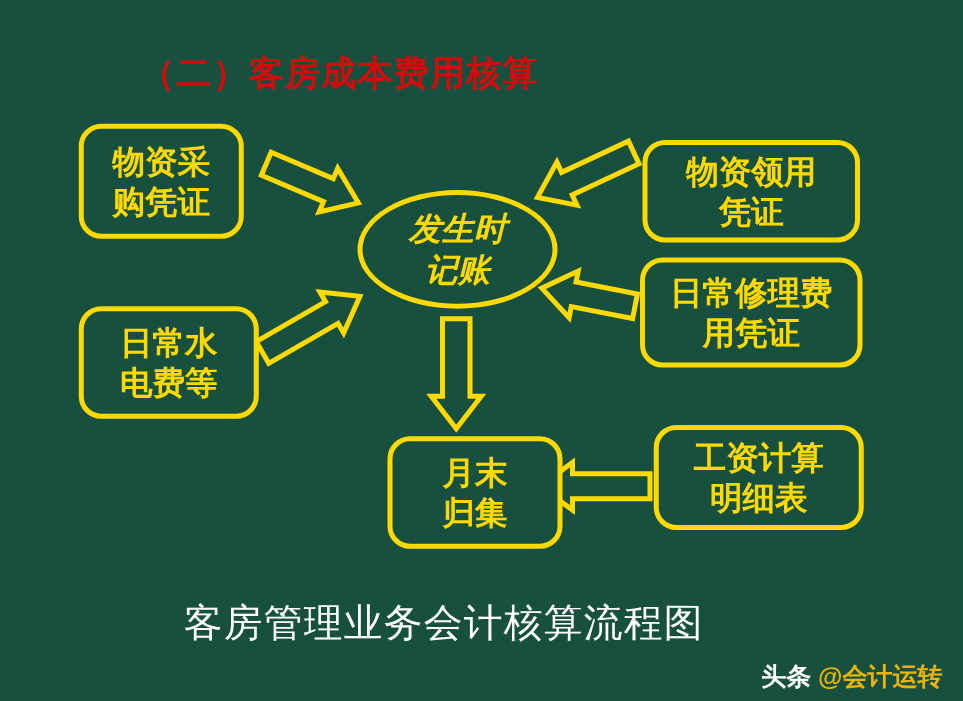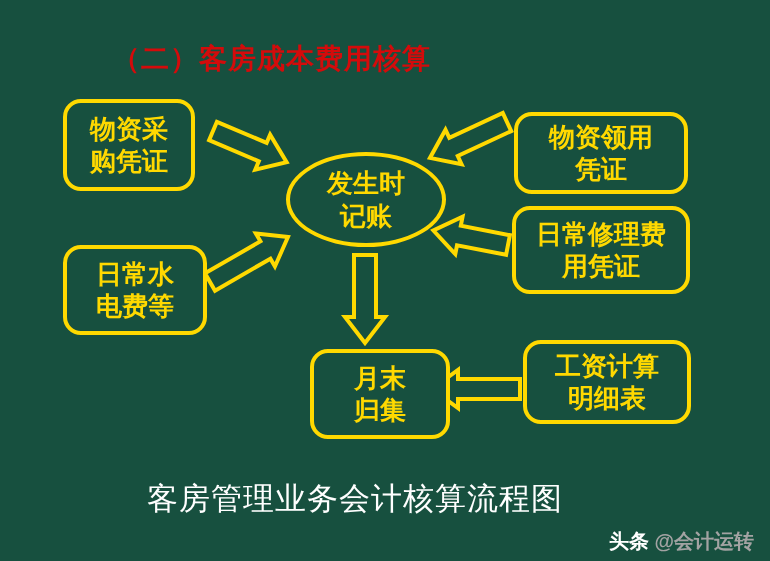--- a/index.html
+++ b/index.html
@@ -35,36 +35,36 @@
     font-size: 26px; line-height: 1.25; text-align: center;
     background: #17503f;
   }
   .rect { border-radius: 18px; }
   .ellipse { border-radius: 50%; }
 
   .node-purchase    { left: 63px;  top: 99px;  width: 132px; height: 92px; }
   .node-requisition { left: 514px; top: 88px;  width: 174px; height: 82px; margin-top: 24px; }
   .node-utilities   { left: 63px;  top: 245px; width: 144px; height: 90px; justify-content: center; }
   .node-repair      { left: 512px; top: 206px; width: 178px; height: 88px; }
-  .node-record      { left: 286px; top: 152px; width: 160px; height: 95px; }
+  .node-record      { left: 286px; top: 152px; width: 160px; height: 95px; font-style: italic; }
   .node-monthly     { left: 288px; top: 349px; width: 140px; height: 90px; margin-left: 22px; }
   .node-salary      { left: 523px; top: 340px; width: 168px; height: 84px; }
 
   .caption {
     position: absolute; left: 0; top: 478px; width: 710px;
     text-align: center; color: #ffffff; font-size: 31px;
     letter-spacing: 1px;
   }
 
   .watermark {
     position: absolute; right: 16px; top: 528px;
     font-size: 20px; font-weight: bold; white-space: nowrap;
   }
   .watermark .brand  { color: #ffffff; }
-  .watermark .handle { color: #a3a3a3; }
+  .watermark .handle { color: #eab308; }
 </style>
 </head>
 <body>
 
 <div class="stage">
 
   <div class="title">（二）客房成本费用核算</div>
 
   <svg class="arrows" width="770" height="561" viewBox="0 0 770 561">
 

